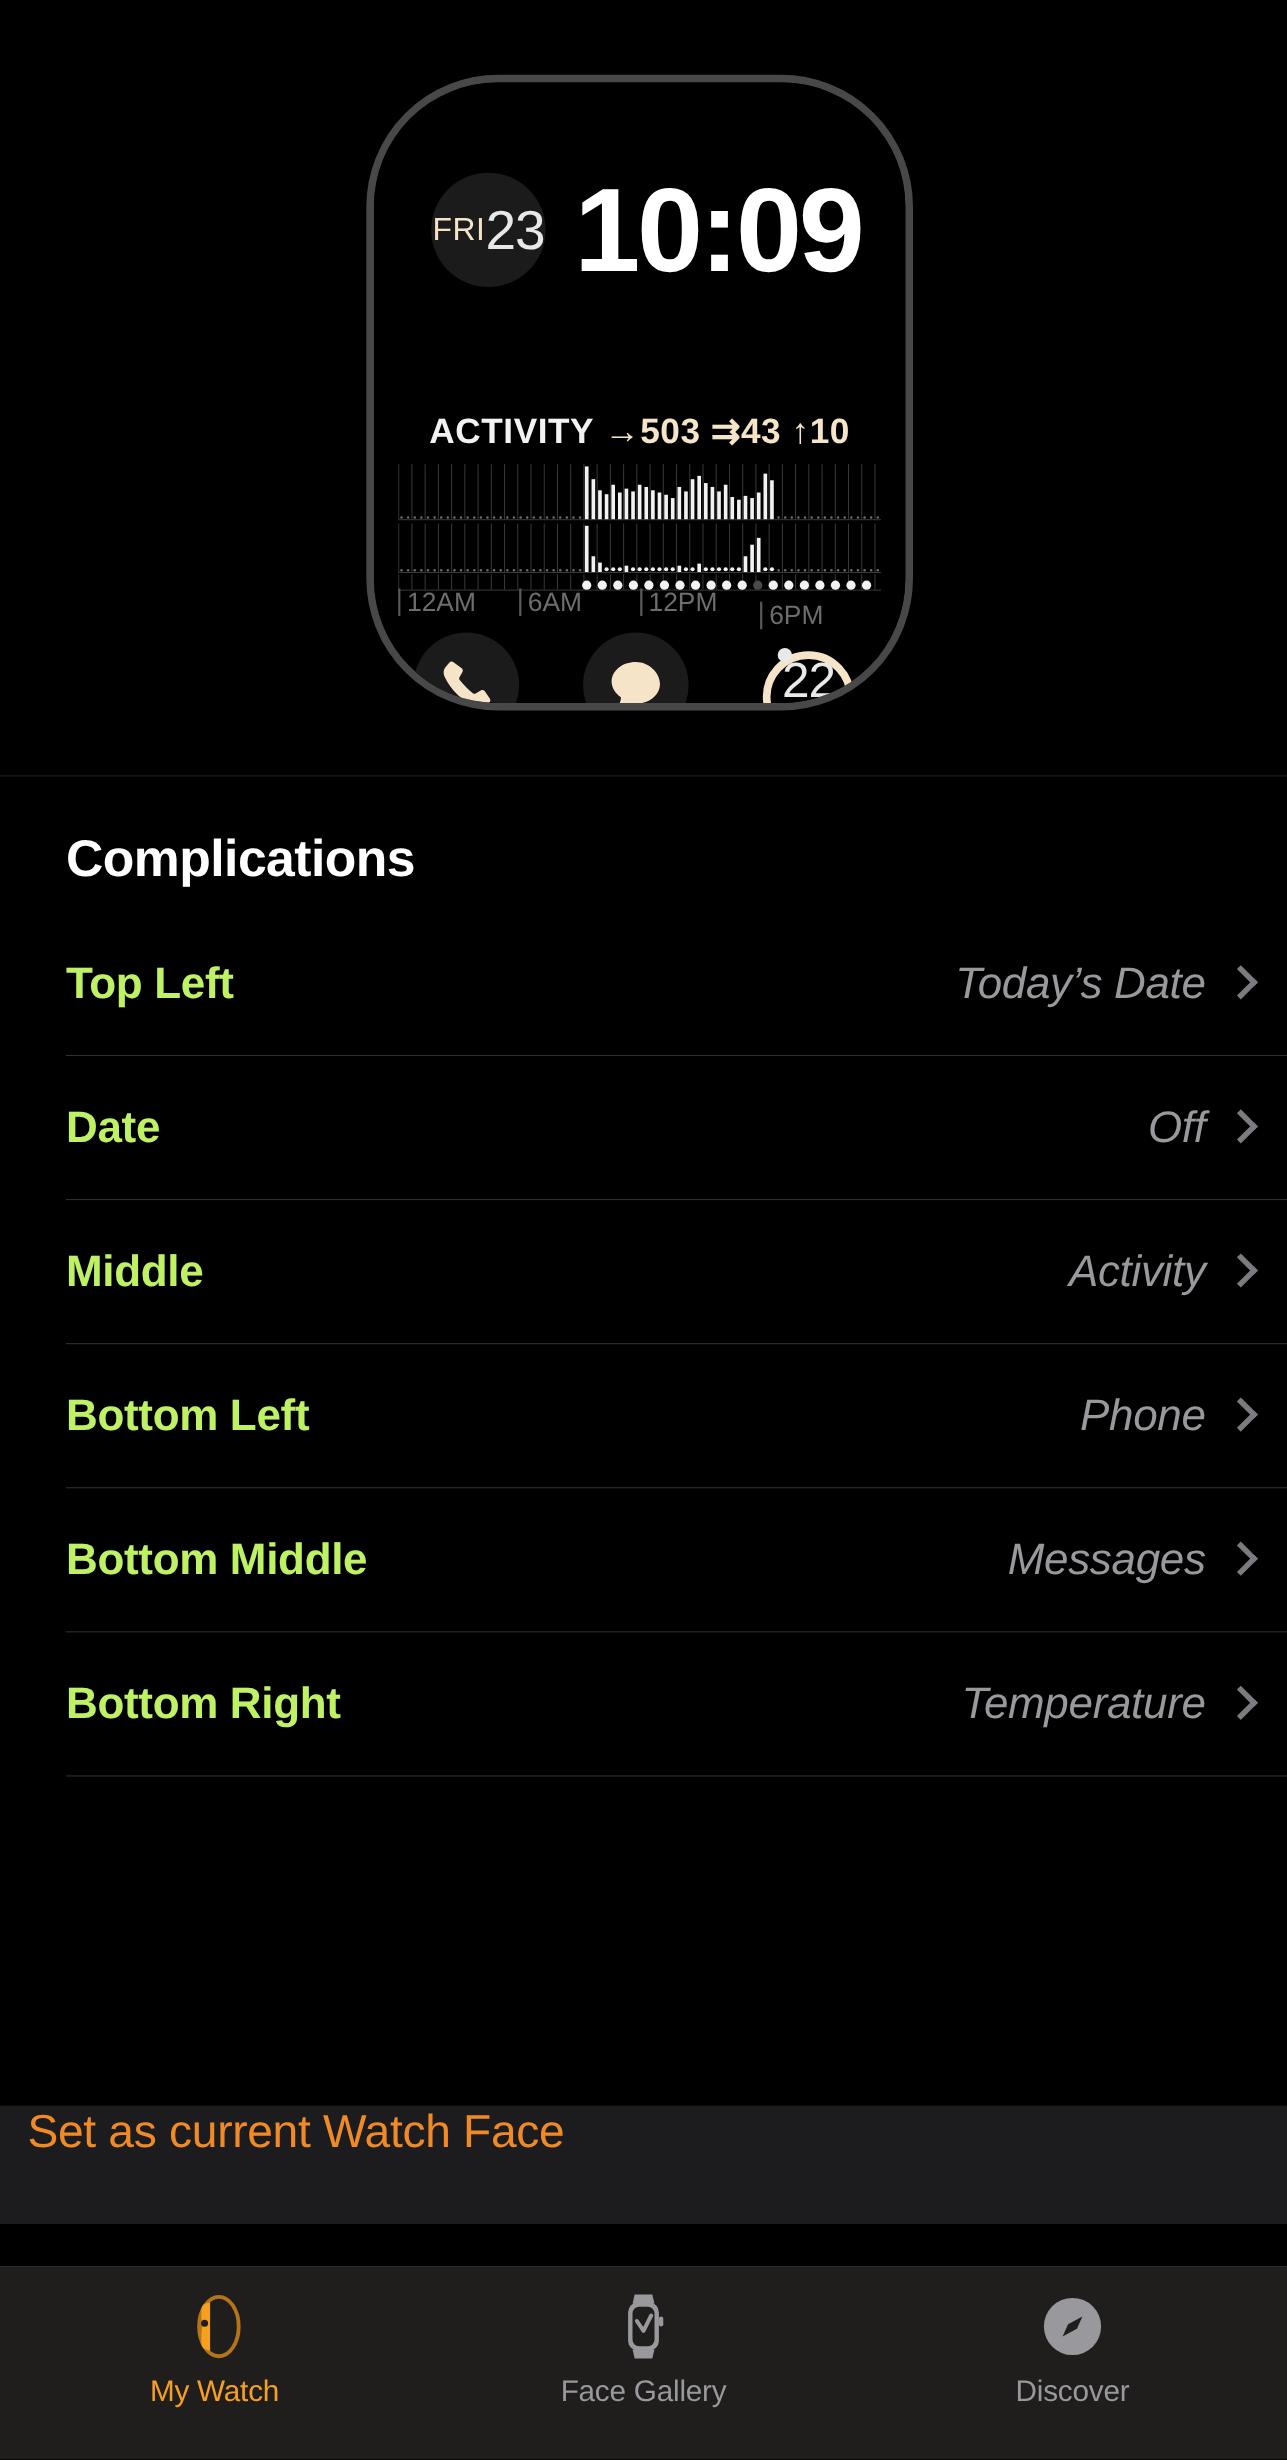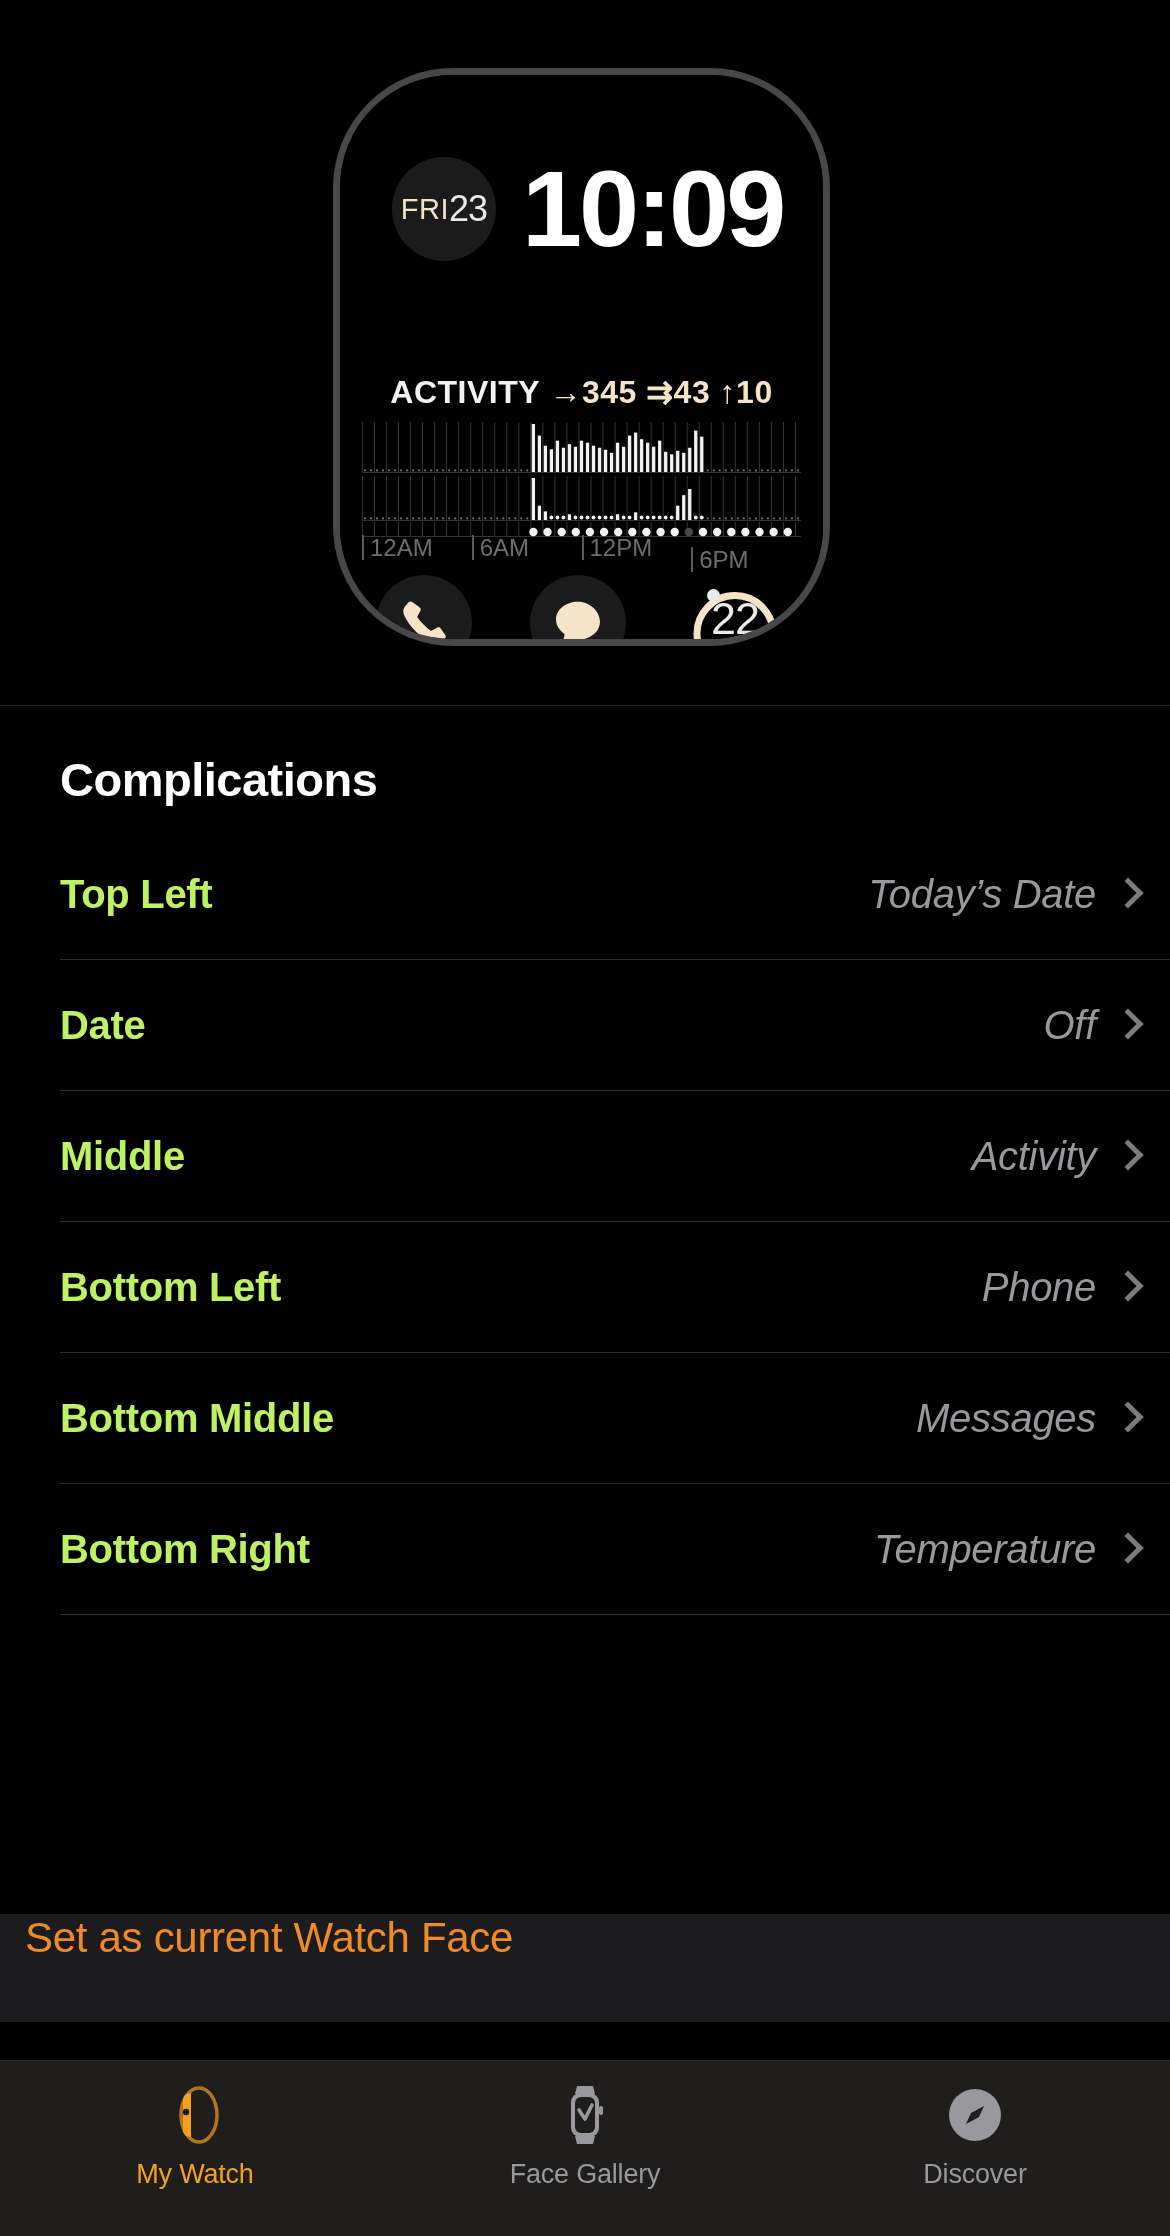--- a/index.html
+++ b/index.html
@@ -40,21 +40,21 @@
     display:flex; align-items:center; gap:26px;
   }
   .date-circle {
     width:104px; height:104px; border-radius:50%;
     background:#1b1b1b;
     display:flex; 
     align-items:center; justify-content:center;
     flex:0 0 auto;
   }
   .date-dow { font-size:29px; color:#f4e3c8; letter-spacing:0.5px; line-height:1; font-weight:500; }
-  .date-num { font-size:36px; color:#e8e8e8; line-height:1.05; font-weight:400; letter-spacing:-1px; }
+  .date-num { font-size:50px; color:#e8e8e8; line-height:1.05; font-weight:400; letter-spacing:-1px; }
   .wf-time {
     font-size:108px; color:#fff; font-weight:700;
     letter-spacing:-3px; line-height:1;
   }
 
   
   .wf-activity-row {
     position:absolute; left:0; right:0; top:298px;
     text-align:center;
     font-size:32px; font-weight:700;
@@ -177,21 +177,21 @@
 
         <div class="wf-top">
           <div class="date-circle">
             <span class="date-dow">FRI</span>
             <span class="date-num">23</span>
           </div>
           <div class="wf-time">10:09</div>
         </div>
 
         <div class="wf-activity-row">
-          <span class="lbl">ACTIVITY</span><span class="lbl">&nbsp;</span><span class="arw">→</span><span class="val">345</span><span>&nbsp;</span><span class="arw">⇉</span><span class="val">43</span><span>&nbsp;</span><span class="arw">↑</span><span class="val">10</span>
+          <span class="lbl">ACTIVITY</span><span class="lbl">&nbsp;</span><span class="arw">→</span><span class="val">503</span><span>&nbsp;</span><span class="arw">⇉</span><span class="val">43</span><span>&nbsp;</span><span class="arw">↑</span><span class="val">10</span>
         </div>
 
         <div class="wf-chart">
           <svg id="activity-svg" viewBox="0 0 440 128" preserveAspectRatio="none">
               <rect x="0" y="2" width="0.9" height="50" fill="#3a3a3c"></rect>
               <rect x="0" y="56" width="0.9" height="44" fill="#3a3a3c"></rect>
               <rect x="0" y="102" width="0.9" height="14" fill="#3a3a3c"></rect>
               <rect x="12.054794520547945" y="2" width="0.9" height="50" fill="#3a3a3c"></rect>
               <rect x="12.054794520547945" y="56" width="0.9" height="44" fill="#3a3a3c"></rect>
               <rect x="12.054794520547945" y="102" width="0.9" height="14" fill="#3a3a3c"></rect>

